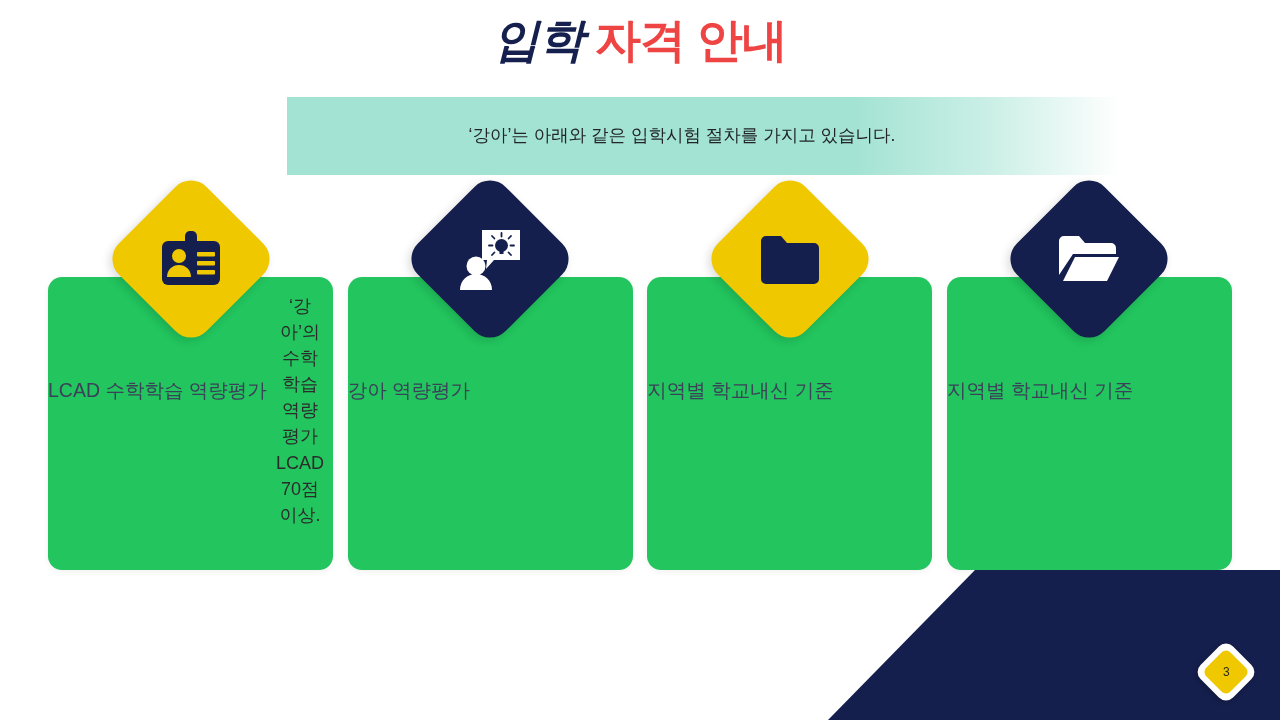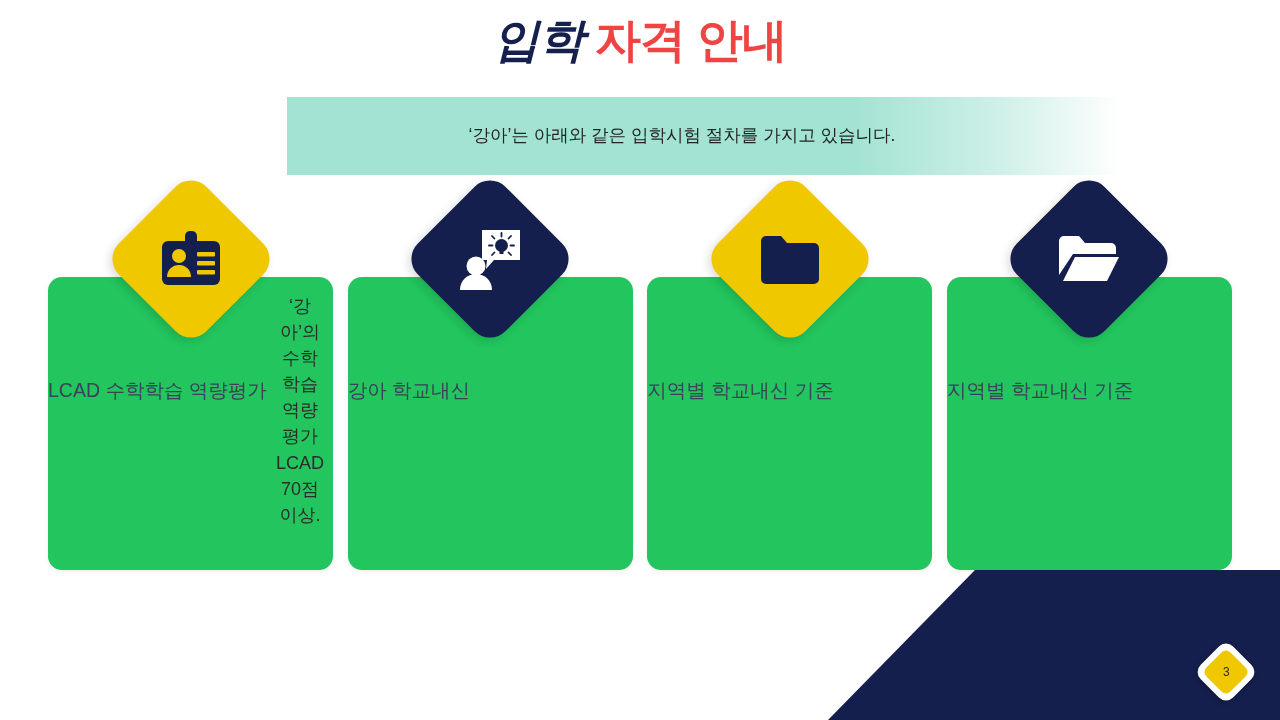--- a/index.html
+++ b/index.html
@@ -222,21 +222,21 @@
               <line x1="53" y1="27" x2="50.6" y2="24.5"></line>
               <line x1="34" y1="8" x2="36.4" y2="10.5"></line>
               <line x1="31" y1="17.5" x2="34.5" y2="17.5"></line>
               <line x1="34" y1="27" x2="36.4" y2="24.5"></line>
             </g>
             <circle cx="18" cy="38" r="9.5" fill="#ffffff"></circle>
             <path d="M2 62c0-9.4 7.2-16 16-16s16 6.6 16 16z" fill="#ffffff"></path>
           </svg>
         </div>
       </div>
-      <div class="card-title">강아 학교내신</div>
+      <div class="card-title">강아 역량평가</div>
     </div>
 
     <div class="card">
       <div class="diamond yellow">
         <div class="diamond-icon">
           <svg width="62" height="50" viewBox="0 0 62 50" aria-hidden="true">
             <path d="M2 7a5 5 0 0 1 5-5h15l6 7h27a5 5 0 0 1 5 5v31a5 5 0 0 1-5 5H7a5 5 0 0 1-5-5z" fill="#151f4d"></path>
           </svg>
         </div>
       </div>

